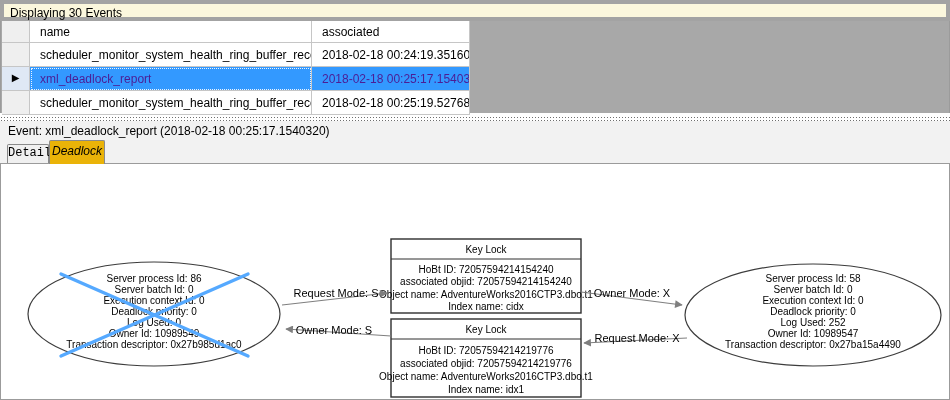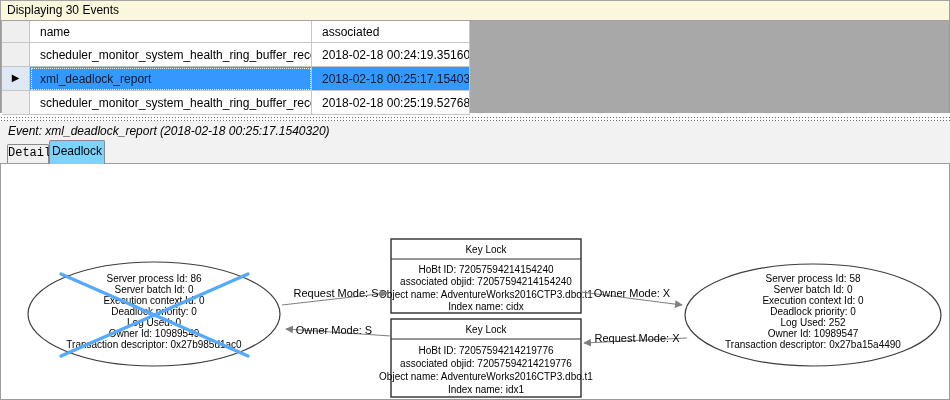--- a/index.html
+++ b/index.html
@@ -8,21 +8,21 @@
     font-family:"Liberation Sans", sans-serif; font-size:12px; color:#000;
     background:#fff;
   }
   #app { position:relative; width:950px; height:400px; }
 
   
   .events-header {
     position:absolute; left:0; top:0; width:950px; height:21px;
     box-sizing:border-box;
     background: var(--events-header-bg, #fbf7dd);
-    border:1px solid #a3a3a3;
+    border:4px solid #a3a3a3;
     line-height:19px; padding-left:6px;
   }
 
   
   .grid-area {
     position:absolute; left:0; top:21px; width:950px; height:92px;
     box-sizing:border-box;
     background: var(--empty-area-bg, #a8a8a8);
     border-left:1px solid #9b9b9b; border-right:1px solid #9b9b9b;
   }
@@ -34,56 +34,56 @@
     white-space:nowrap; overflow:hidden;
   }
   .sel-col-h { width:28px; background:#efefef; }
   .hcell { background:#fff; padding:4px 0 0 10px; }
   .col-name { width:282px; }
   .col-ts   { width:158px; }
   .grid-row { display:flex; height:24px; background:#fff; }
   .sel-cell { width:28px; background:#efefef; text-align:center; padding-top:5px; font-size:10px; line-height:12px; }
   .cell { padding:5px 0 0 10px; background:#fff; }
   .grid-row.selected .cell {
-    background: var(--selected-row-bg, #3399ff); color:#0f172a;
+    background: var(--selected-row-bg, #3399ff); color:#4c1d95;
   }
   .grid-row.selected .sel-cell { background:#dfe8f5; }
   .grid-row.selected .cell.name-cell {
     outline:1px dotted #eaf4ff; outline-offset:-2px;
   }
 
   
   .splitter {
     position:absolute; left:0; top:116px; width:950px; height:5px;
     background-color:#fff;
     background-image: radial-gradient(circle, #6e6e6e 0.9px, transparent 1px);
     background-size:3px 3px;
   }
 
   
   .event-label {
     position:absolute; left:0; top:121px; width:950px; height:19px;
-    box-sizing:border-box; background:#f2f2f2; padding:3px 0 0 8px;font-style:italic;
+    box-sizing:border-box; background:#f2f2f2; padding:3px 0 0 8px;
   }
   .tabstrip {
     position:absolute; left:0; top:140px; width:950px; height:23px;
     background:#f2f2f2;
   }
   .tab {
     position:absolute; box-sizing:border-box; text-align:center;
     border:1px solid #8a8a8a; border-bottom:none;
     border-radius:2px 2px 0 0; cursor:default;
   }
   .tab.inactive {
     left:7px; top:4px; width:42px; height:19px;
     background:#f0f0f0; line-height:17px;font-family:Liberation Mono, monospace;
   }
   .tab.active {
     left:49px; top:0; width:56px; height:24px;
-    background:#7dd3fc; line-height:21px; z-index:3;
+    background:#eab308; line-height:21px; z-index:3;font-style:italic;
   }
 
   
   .pane {
     position:absolute; left:0; top:163px; width:950px; height:237px;
     box-sizing:border-box; background:#fff; border:1px solid #9b9b9b;
   }
   .pane svg { display:block; }
 
   .node-shape { fill:#fff; stroke:#3c3c3c; stroke-width:1.2; }

